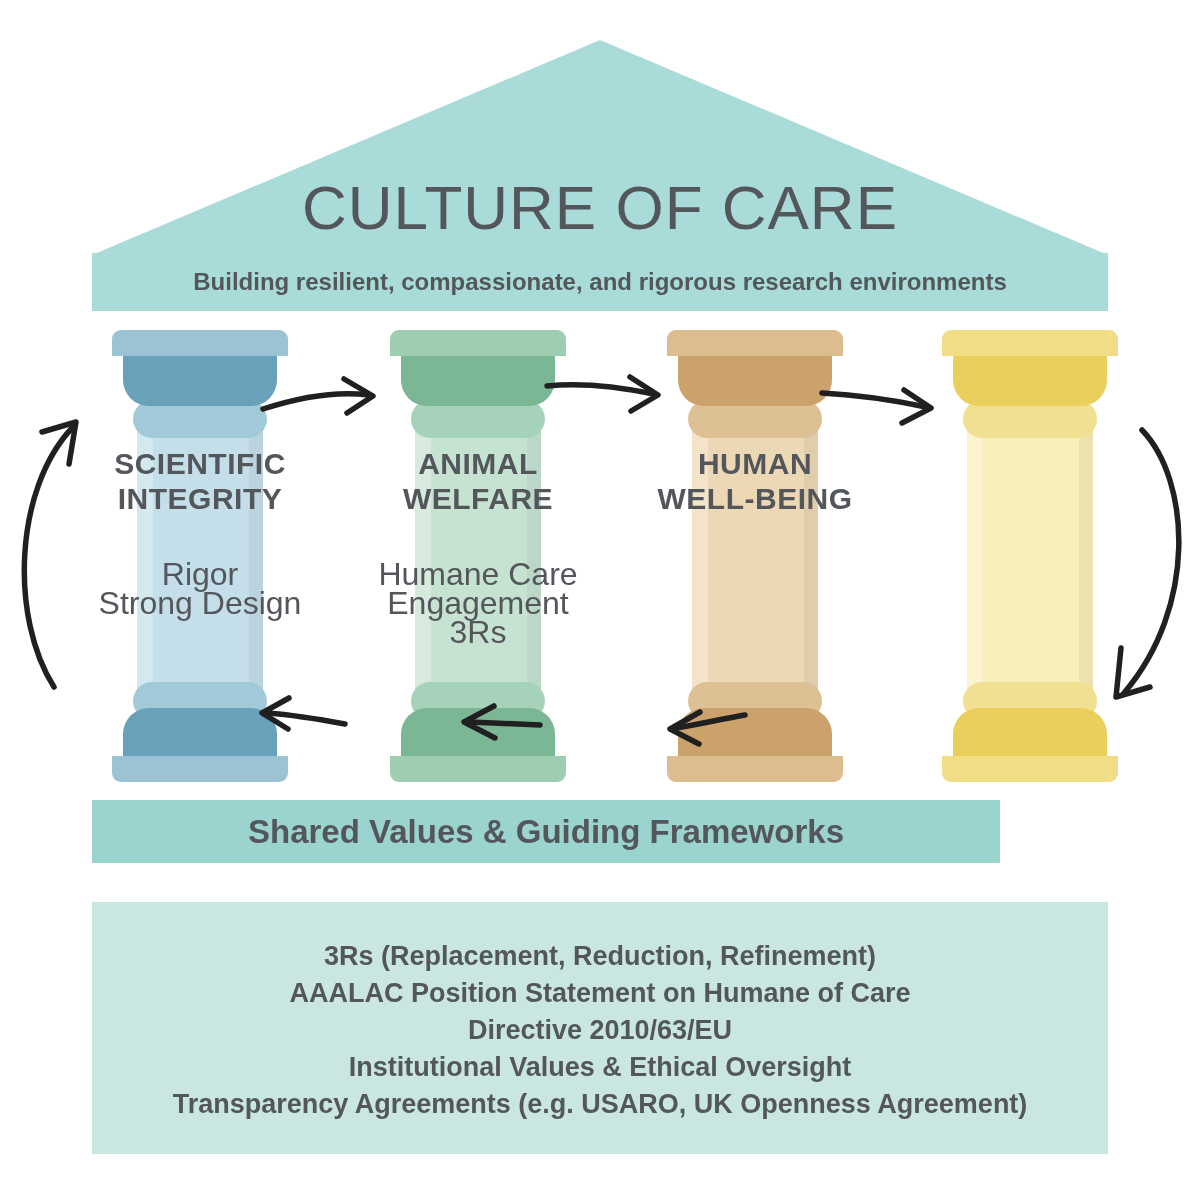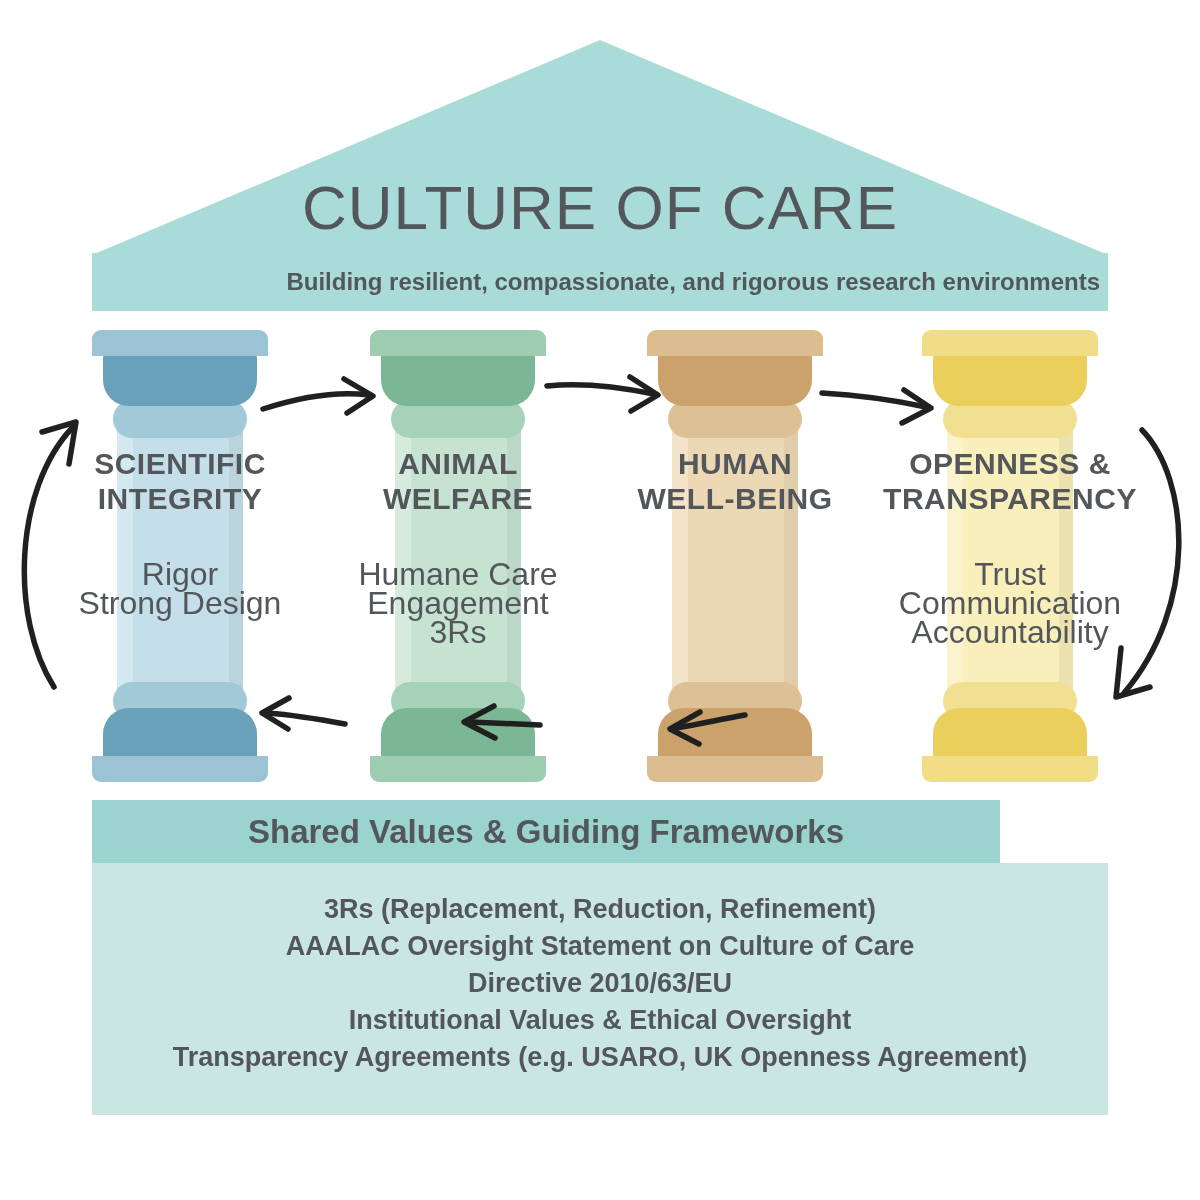--- a/index.html
+++ b/index.html
@@ -17,26 +17,26 @@
     background:var(--teal);
     clip-path:polygon(50% 0, 0 100%, 100% 100%);
   }
   .pediment-band{left:92px;top:253px;width:1016px;height:58px;background:var(--teal);}
   .main-title{
     left:100px;top:172px;width:1000px;text-align:center;
     font-size:62px;font-weight:400;letter-spacing:1px;color:var(--ink);
     white-space:pre-line;
   }
   .subtitle{
-    left:100px;top:268px;width:1000px;text-align:right;
+    left:100px;top:268px;width:1000px;text-align:center;
     font-size:24px;font-weight:700;color:var(--ink);
   }
 
   
-  .pillar{position:absolute;top:330px;width:176px;height:452px;}
+  .pillar{position:absolute;top:330px;width:176px;height:452px;margin-left:20px;}
   .shaft{
     position:absolute;left:25px;top:90px;width:126px;height:272px;
     background:var(--shaft);
     box-shadow:inset -14px 0 0 rgba(0,0,0,0.05), inset 16px 0 0 rgba(255,255,255,0.28);
   }
   .capital{position:absolute;left:21px;width:134px;height:38px;background:var(--capital);border-radius:19px;}
   .capital.top{top:70px;}
   .capital.bottom{top:352px;}
   .echinus{position:absolute;left:11px;width:154px;height:52px;background:var(--echinus);}
   .echinus.top{top:24px;border-radius:4px 4px 26px 26px;}
@@ -54,22 +54,22 @@
   
   svg.arrows{position:absolute;left:0;top:0;z-index:8;pointer-events:none;}
   svg.arrows path{fill:none;stroke:var(--arrow);stroke-width:5.5;stroke-linecap:round;stroke-linejoin:round;}
 
   
   .base-header{
     left:92px;top:800px;width:908px;height:63px;background:var(--base-header);
     text-align:center;line-height:63px;font-size:33px;font-weight:700;color:var(--ink);
   }
   .base-body{
-    left:92px;top:863px;width:1016px;height:252px;background:var(--base-body);
-    padding-top:28px;box-sizing:border-box;
+    left:92px;top:902px;width:1016px;height:252px;background:var(--base-body);
+    padding-top:36px;box-sizing:border-box;
     text-align:center;color:var(--ink);
   }
   .base-body .framework-item{font-size:27px;font-weight:700;line-height:37px;}
 </style>
 </head>
 <body style="--bg: #ffffff; --teal: #a9dcd8; --base-header: #9bd3cf; --base-body: #c9e6e2; --ink: #53575b; --arrow: #202020;">
 
 <div class="abs pediment-roof"></div>
 <div class="abs pediment-band"></div>
 <div class="abs main-title">CULTURE OF CARE</div>
@@ -127,29 +127,20 @@
 </div>
 
 <div class="pillar" style="left: 922px; --abacus: #f0dd86; --echinus: #ebcf5d; --capital: #f1e092; --shaft: #f8efba;">
   <div class="shaft"></div>
   <div class="capital top"></div>
   <div class="capital bottom"></div>
   <div class="echinus top"></div>
   <div class="echinus bottom"></div>
   <div class="abacus top"></div>
   <div class="abacus bottom"></div>
-  <div class="pillar-text">
-    <div class="pillar-title">OPENNESS &amp;
-TRANSPARENCY</div>
-    <div class="pillar-items">
-      <div>Trust</div>
-      <div>Communication</div>
-      <div>Accountability</div>
-    </div>
-  </div>
 </div>
 
 <svg class="arrows" width="1200" height="1200" viewBox="0 0 1200 1200">
   <g>
     <path d="M263,409 C303,396 338,391 369,395"></path>
     <path d="M344,379 L373,396 L347,413"></path>
   </g>
   <g>
     <path d="M547,386 C584,382 620,387 654,394"></path>
     <path d="M630,377 L658,395 L631,411"></path>
@@ -176,17 +167,17 @@
   </g>
   <g>
     <path d="M54,687 C10,618 14,490 72,428"></path>
     <path d="M42,432 L76,422 L69,464"></path>
   </g>
 </svg>
 
 <div class="abs base-header">Shared Values &amp; Guiding Frameworks</div>
 <div class="abs base-body">
   <div class="framework-item">3Rs (Replacement, Reduction, Refinement)</div>
-  <div class="framework-item">AAALAC Oversight Statement on Culture of Care</div>
+  <div class="framework-item">AAALAC Position Statement on Humane of Care</div>
   <div class="framework-item">Directive 2010/63/EU</div>
   <div class="framework-item">Institutional Values &amp; Ethical Oversight</div>
   <div class="framework-item">Transparency Agreements (e.g. USARO, UK Openness Agreement)</div>
 </div>
 
 </body></html>

